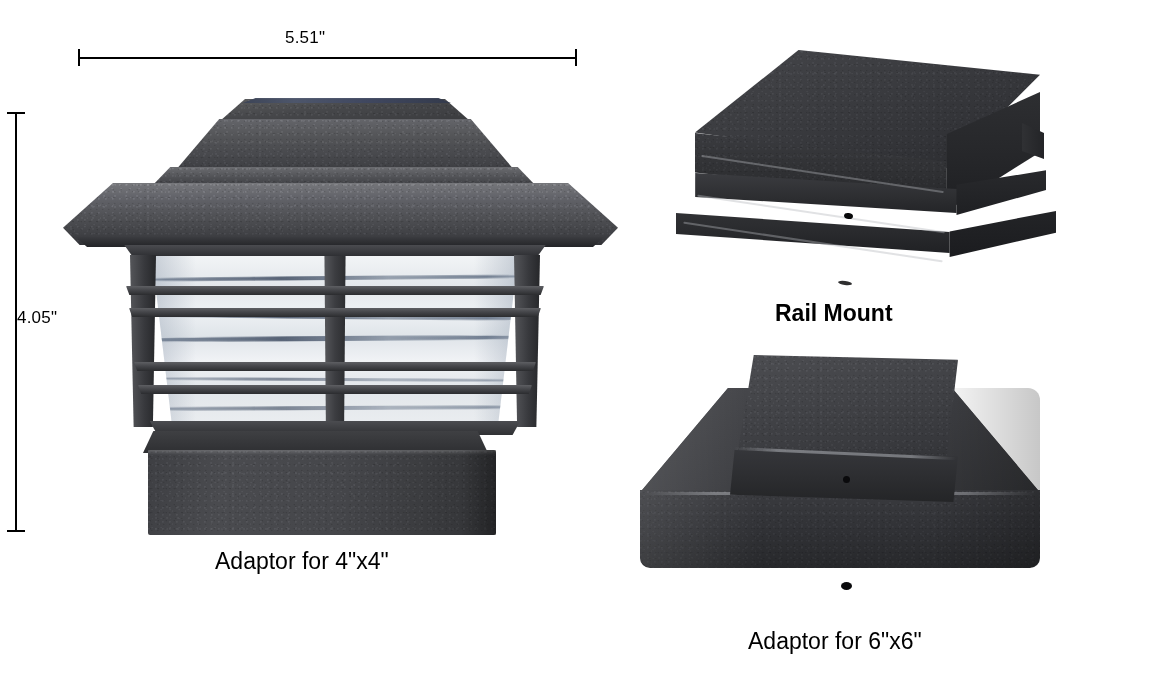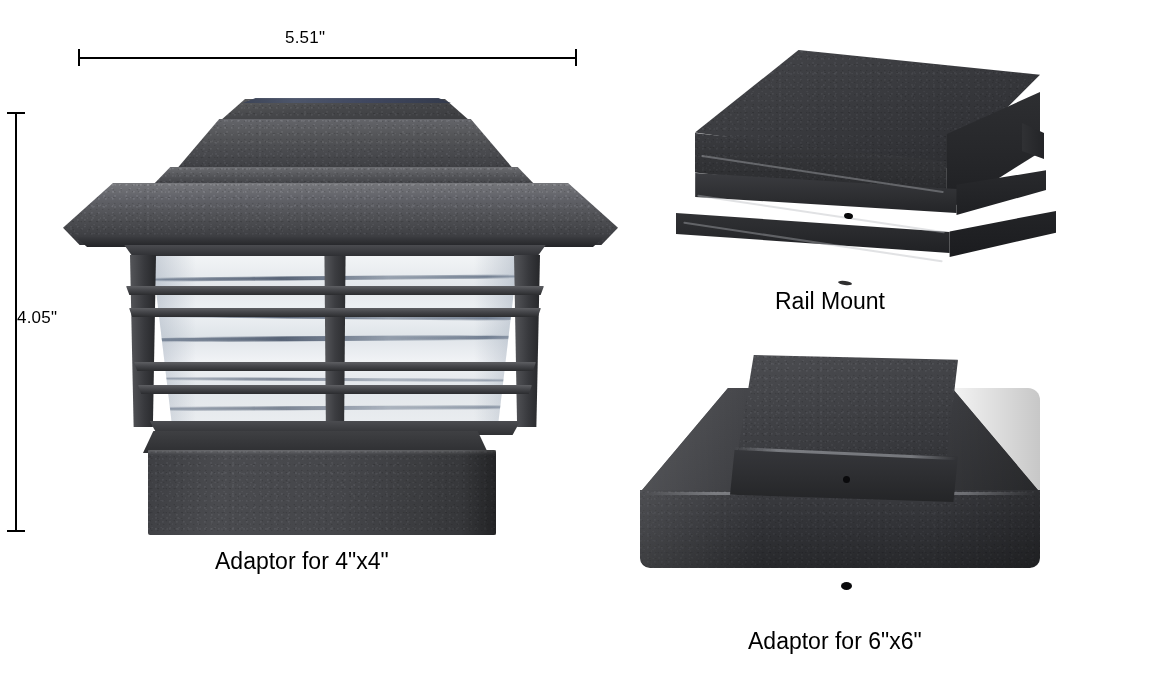--- a/index.html
+++ b/index.html
@@ -321,21 +321,21 @@
     <div id="rm-step1"></div>
     <div id="rm-flange2"></div>
     <div id="rm-flange"></div>
     <div class="rm-edge" id="rm-edge1"></div>
     <div class="rm-edge" id="rm-edge2"></div>
     <div class="rm-edge" id="rm-edge3"></div>
     <div id="rm-hole"></div>
     <div id="rm-hole2"></div>
   </div>
 
-  <div class="caption" style="left:775px;top:288px;">Rail Mount</div>
+  <div class="caption" style="left:775px;top:300px;font-weight:bold;">Rail Mount</div>
 
   <div class="part" id="adaptor6">
     <div id="a6-frustum">
       <div class="noise"></div>
     </div>
     <div id="a6-basetop"></div>
     <div id="a6-front">
       <div class="noise"></div>
     </div>
     <div id="a6-frontedge"></div>

